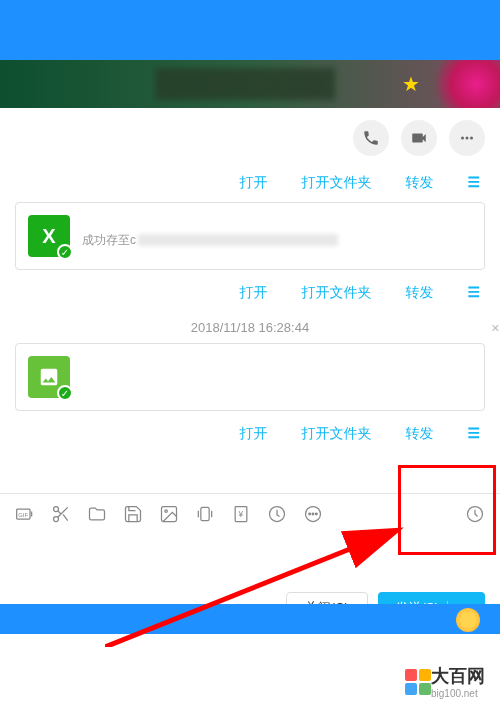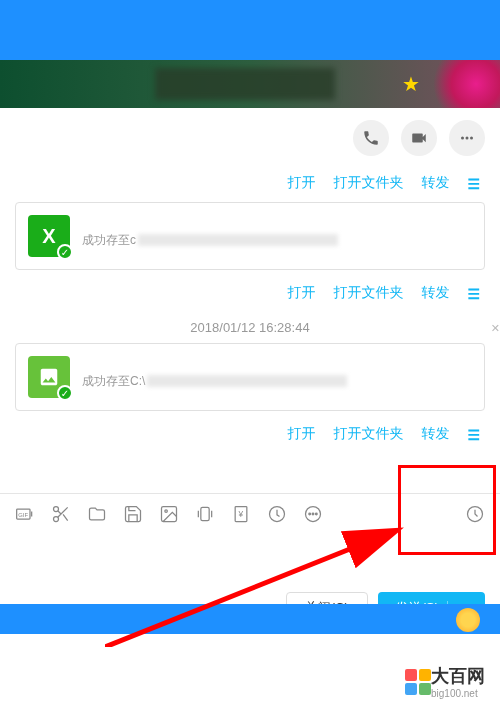--- a/index.html
+++ b/index.html
@@ -69,23 +69,23 @@
     .chat-area {
       background: #fff;
       padding: 0 15px;
       height: 325px;
       overflow: hidden;
       position: relative;
     }
     .action-row {
       display: flex;
       justify-content: flex-end;
-      gap: 18px;
+      gap: 34px;
       padding: 6px 5px 10px;
-      align-items: flex-end;
+      align-items: flex-start;
     }
     .action-link {
       color: #12B7F5;
       font-size: 14px;
       cursor: pointer;
     }
     .menu-icon {
       color: #12B7F5;
       font-size: 14px;
       cursor: pointer;
@@ -352,35 +352,31 @@
     </div>
   </div>
 
   <div class="action-row">
     <span class="action-link">打开</span>
     <span class="action-link">打开文件夹</span>
     <span class="action-link">转发</span>
     <span class="menu-icon">☰</span>
   </div>
 
-  <div class="timestamp">2018/01/12 16:28:44</div>
+  <div class="timestamp">2018/11/18 16:28:44</div>
 
   <div class="file-card">
     <div class="file-row">
       <div class="file-icon image">
         <svg class="file-icon-inner" style="width:22px;height:22px" viewBox="0 0 24 24" fill="#fff">
             <path d="M21 19V5c0-1.1-.9-2-2-2H5c-1.1 0-2 .9-2 2v14c0 1.1.9 2 2 2h14c1.1 0 2-.9 2-2zM8.5 13.5l2.5 3 3.5-4.5 4.5 6H5l3.5-4.5z"></path>
           </svg>
         <span class="check">✓</span>
       </div>
       <div class="file-info">
-        <div class="file-status">
-          <span>成功存至C:\</span>
-          <span class="path-blur"></span>
-        </div>
       </div>
     </div>
   </div>
 
   <div class="action-row">
     <span class="action-link">打开</span>
     <span class="action-link">打开文件夹</span>
     <span class="action-link">转发</span>
     <span class="menu-icon">☰</span>
   </div>

